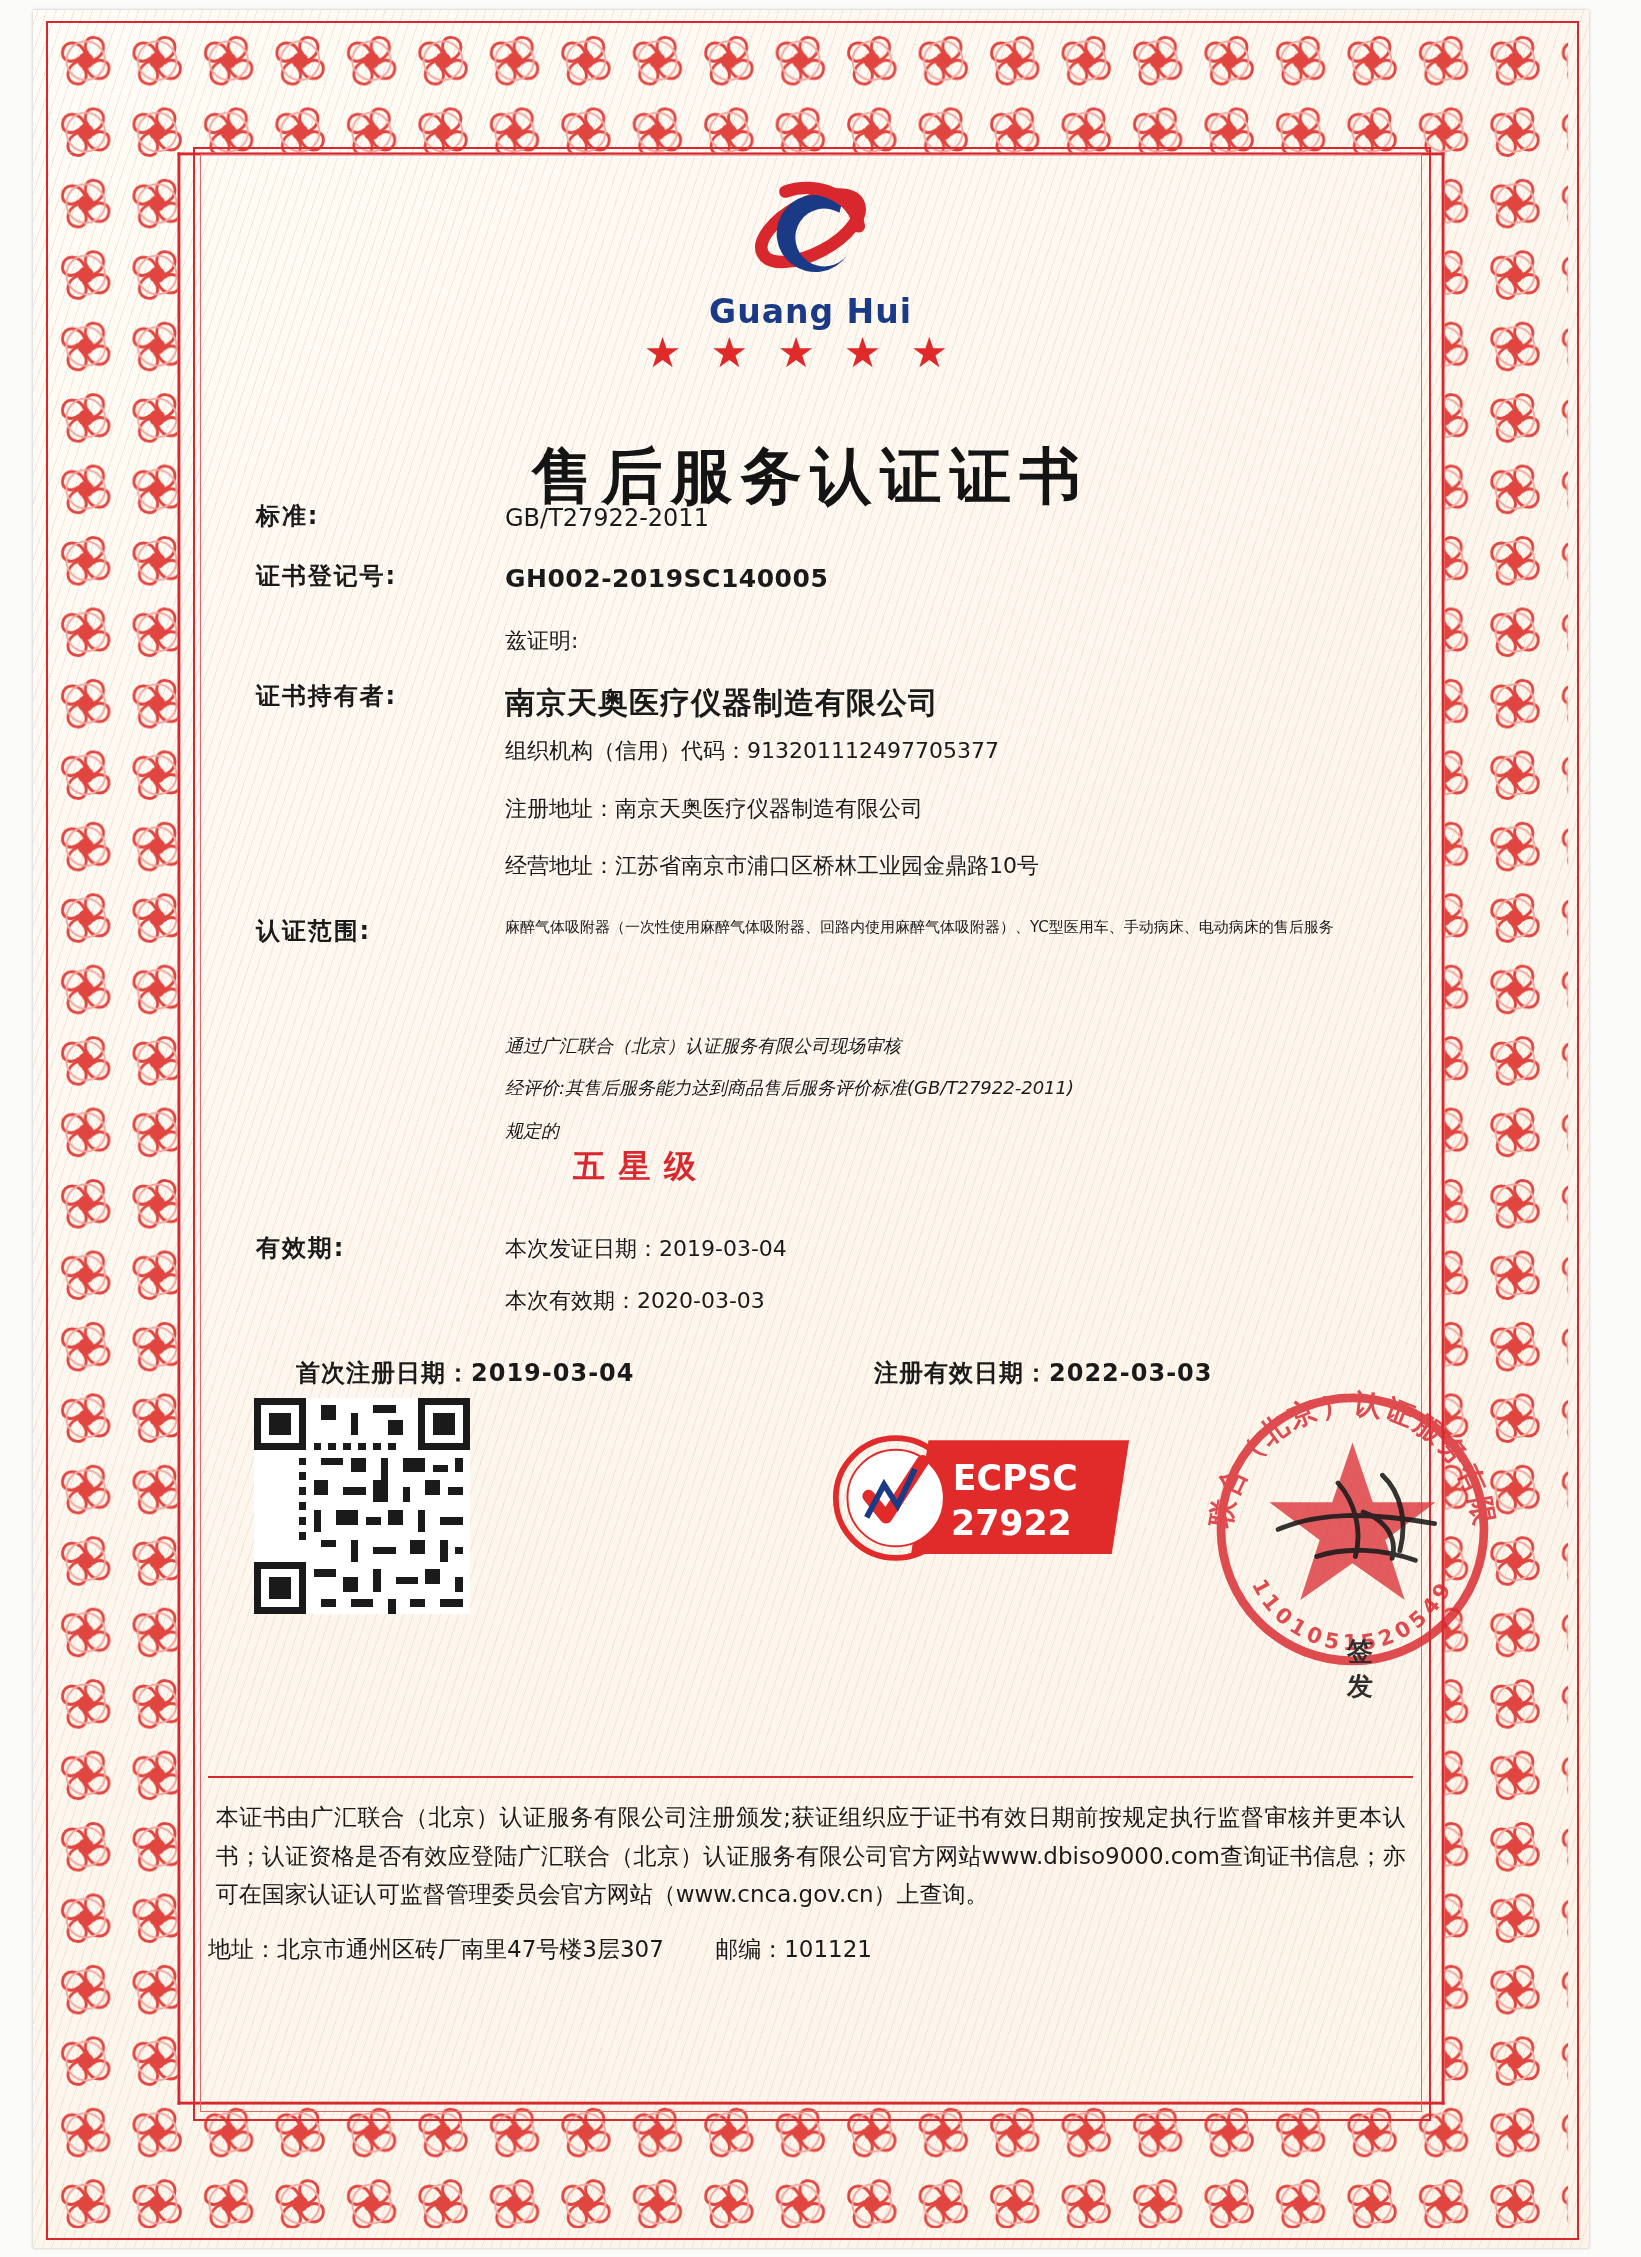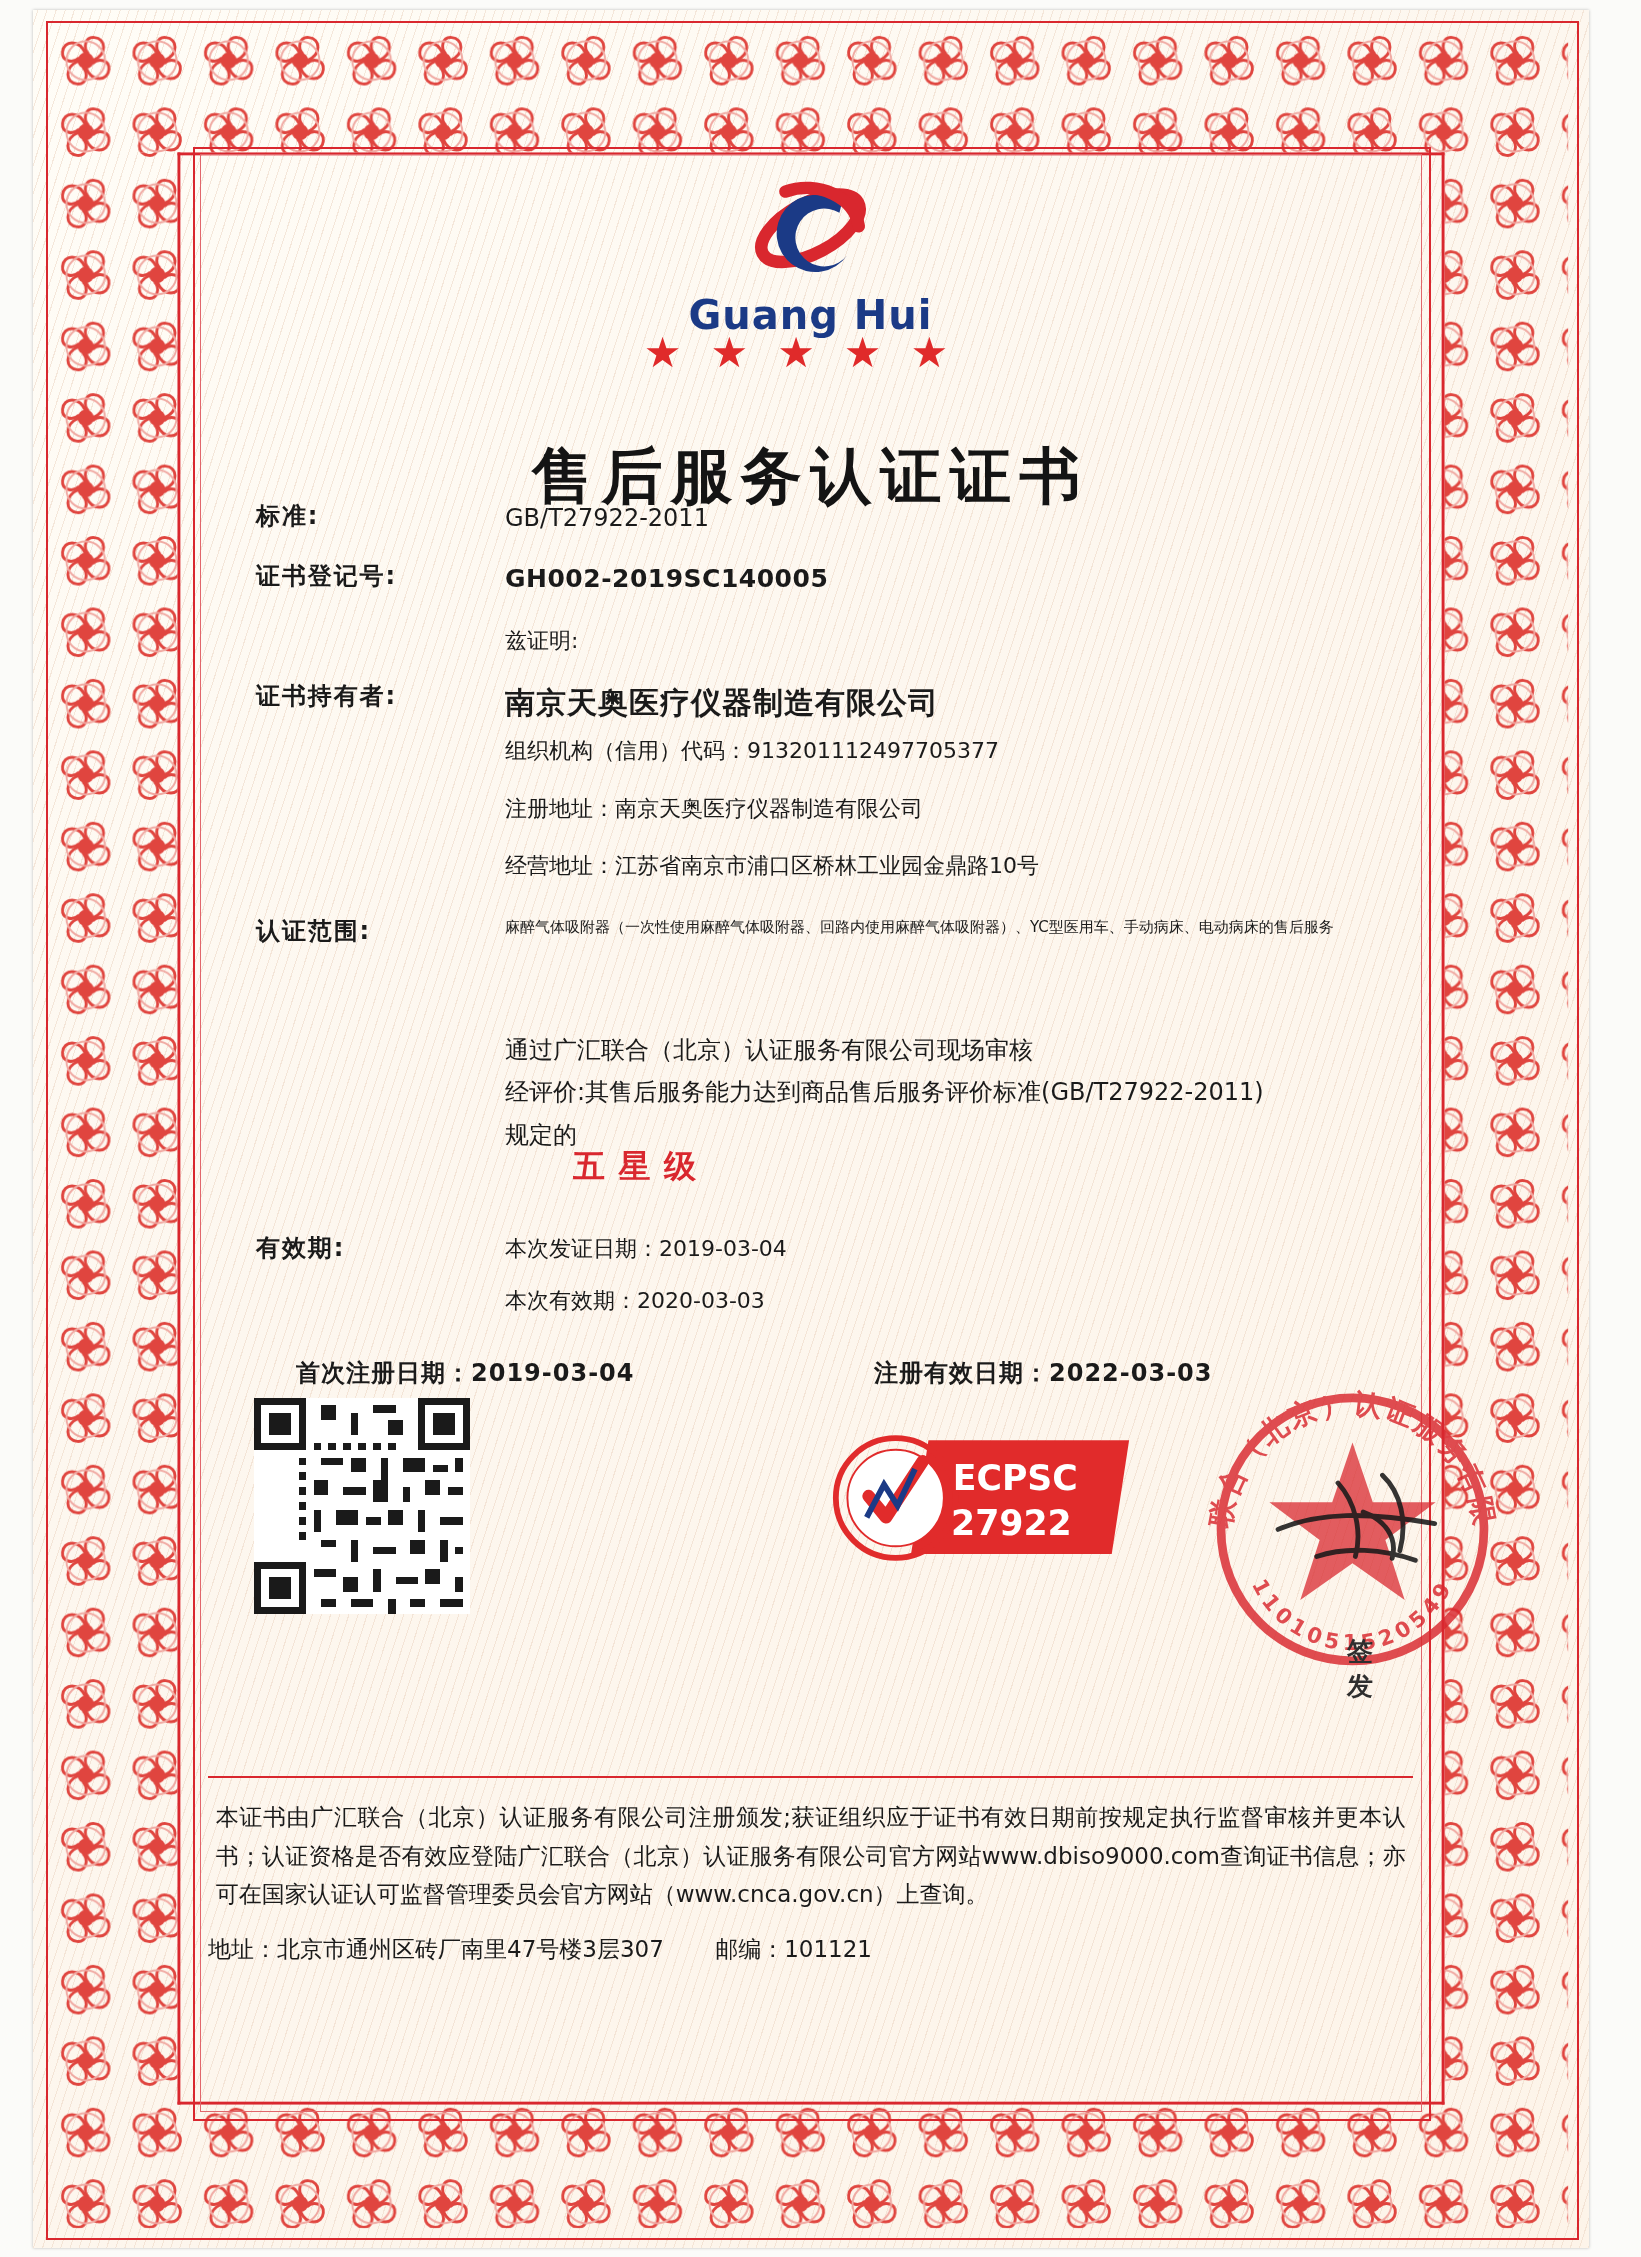--- a/index.html
+++ b/index.html
@@ -91,21 +91,21 @@
     text-align: center;
   }
   .logo-mark {
     width: 193px;
     height: 124px;
     margin: 0 auto;
     display: block;
   }
   .logo-text {
     font-family: "DejaVu Sans", sans-serif;
-    font-size: 40px;
+    font-size: 33px;
     font-weight: bold;
     color: #1b3a86;
     letter-spacing: 1px;
     margin-top: -3.9px;
   }
 
   
   .stars {
     position: absolute;
     left: 0;
@@ -180,23 +180,24 @@
     font-size: 15px;
     color: #1a1a1a;
     line-height: 1.6;
   }
 
   .eval-block {
     position: absolute;
     left: 297px;
     width: 869px;
     font-family: "DejaVu Sans", sans-serif;
-    font-size: 24px;
+    font-size: 18px;
     color: #1a1a1a;
     line-height: 1.65;
+    font-style: italic;
   }
   .grade {
     position: absolute;
     left: 297px;
     top: 983px;
     width: 386px;
     text-align: left;
     font-family: "DejaVu Sans", sans-serif;
     font-size: 32px;
     font-weight: bold;

